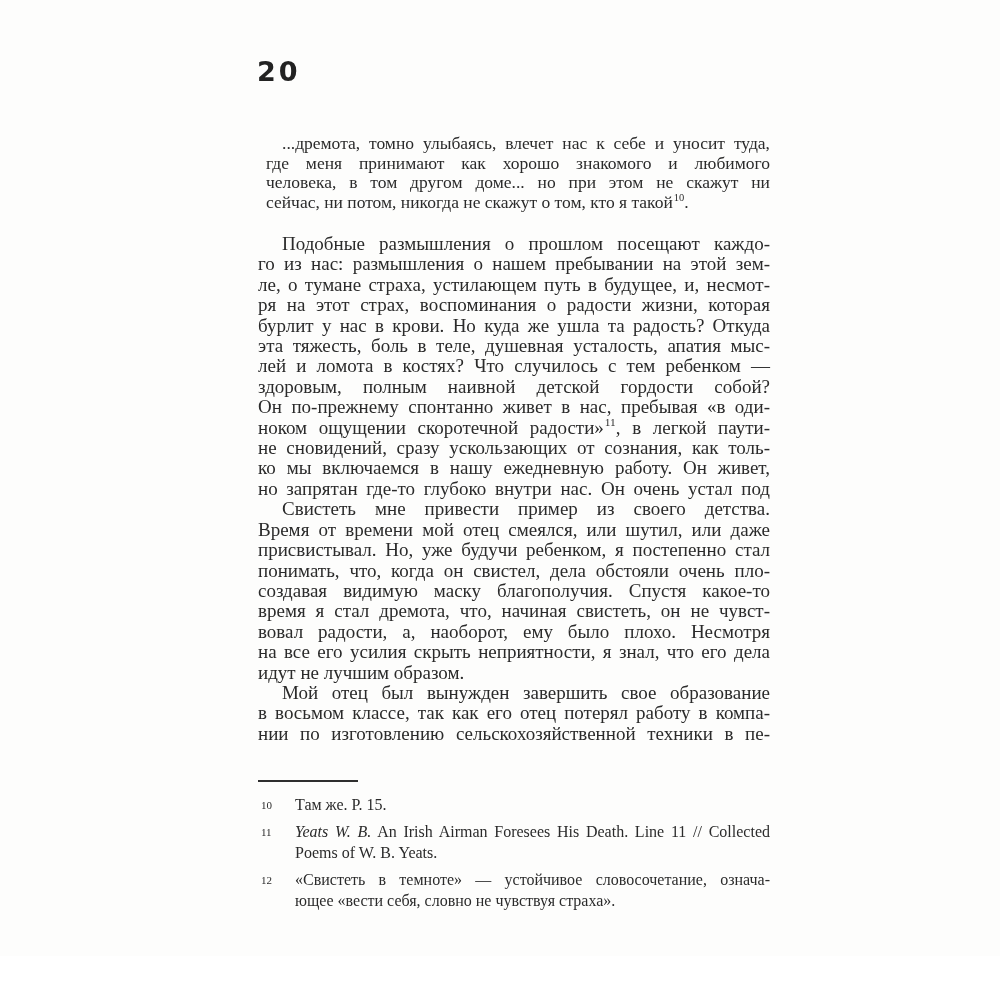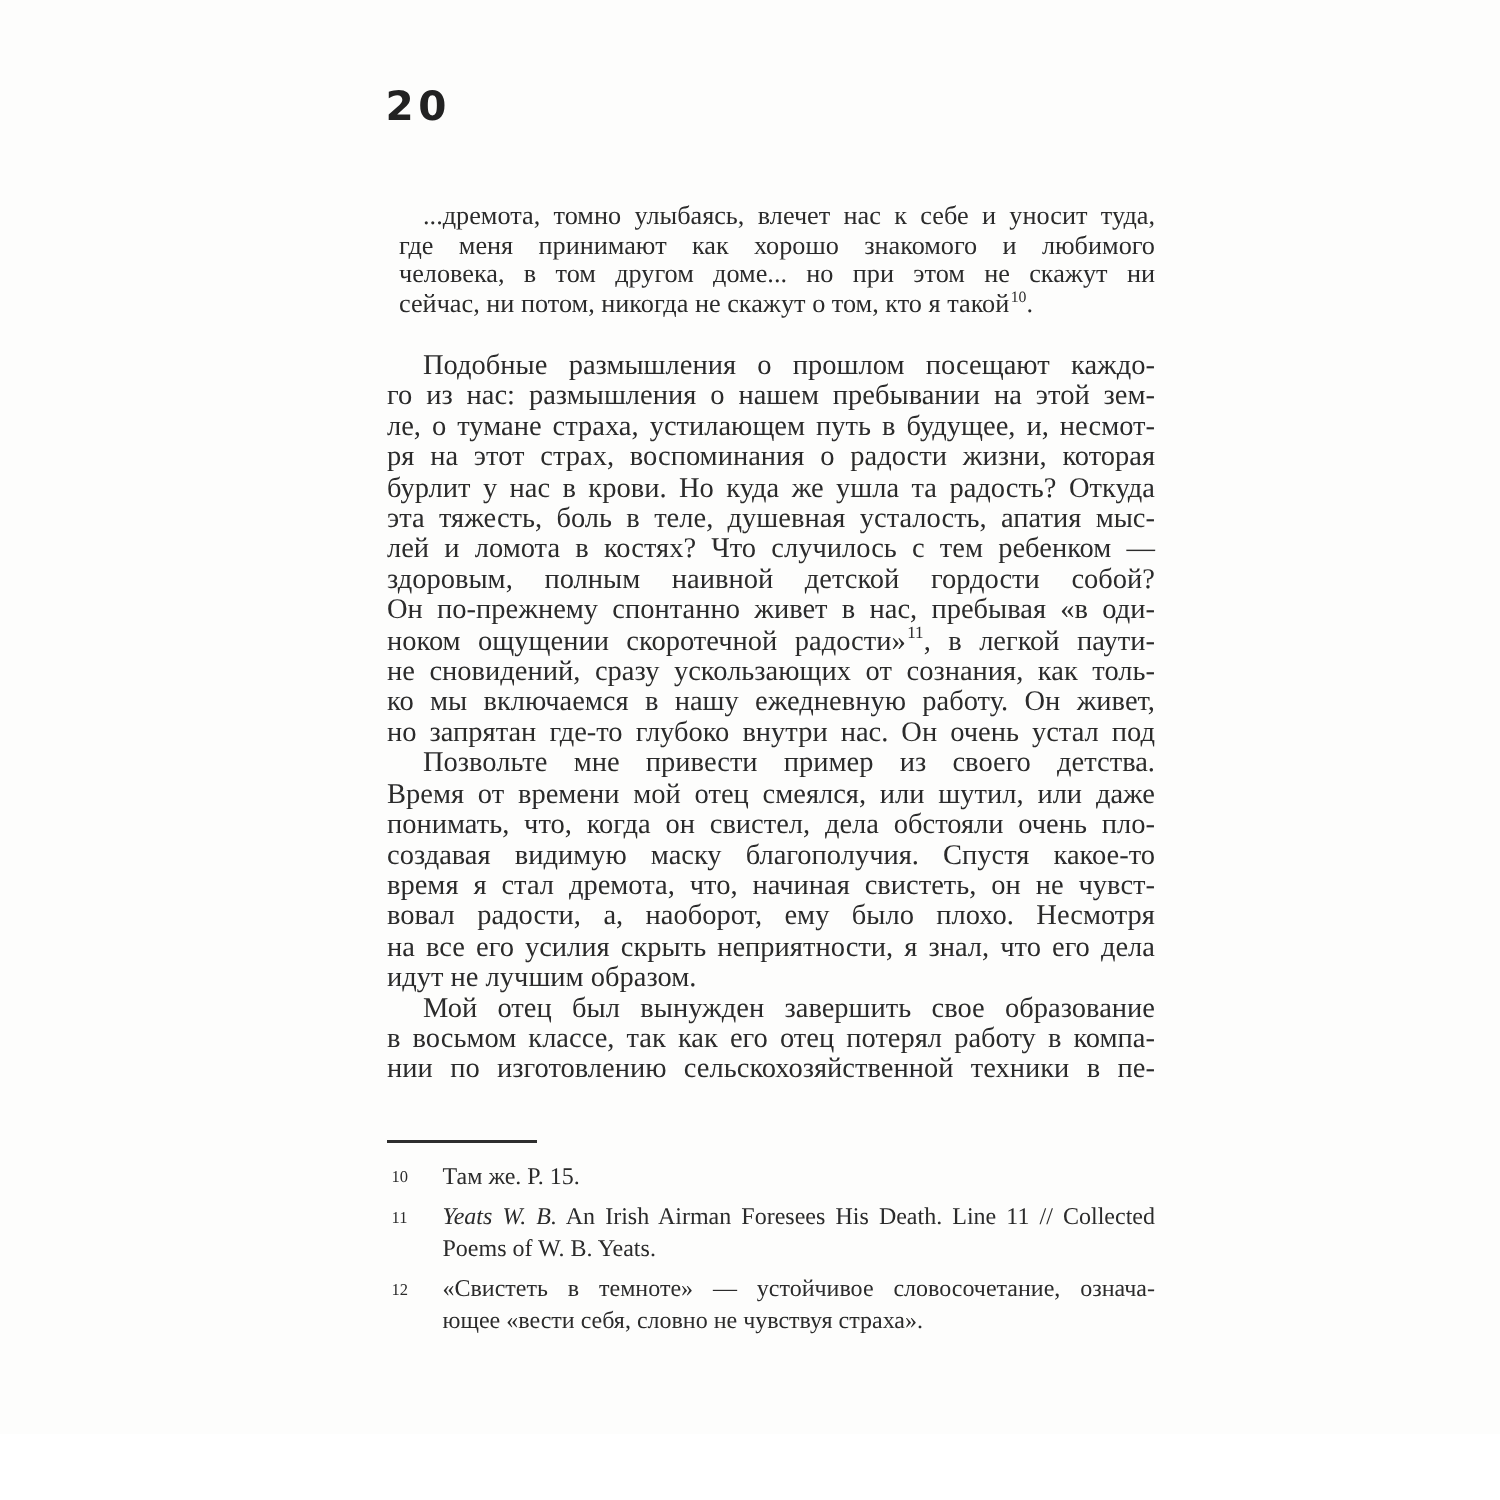--- a/index.html
+++ b/index.html
@@ -79,22 +79,23 @@
           <div class="line">эта тяжесть, боль в теле, душевная усталость, апатия мыс-</div>
           <div class="line">лей и ломота в костях? Что случилось с тем ребенком —</div>
           <div class="line">здоровым, полным наивной детской гордости собой?</div>
           <div class="line">Он по-прежнему спонтанно живет в нас, пребывая «в оди-</div>
           <div class="line">ноком ощущении скоротечной радости»<sup>11</sup>, в легкой паути-</div>
           <div class="line">не сновидений, сразу ускользающих от сознания, как толь-</div>
           <div class="line">ко мы включаемся в нашу ежедневную работу. Он живет,</div>
           <div class="line">но запрятан где-то глубоко внутри нас. Он очень устал под</div>
         </div>
         <div class="para">
-          <div class="line indent">Позвольте мне привести пример из своего детства.</div>
+          <div class="line indent">Свистеть мне привести пример из своего детства.</div>
           <div class="line">Время от времени мой отец смеялся, или шутил, или даже</div>
+          <div class="line">присвистывал. Но, уже будучи ребенком, я постепенно стал</div>
           <div class="line">понимать, что, когда он свистел, дела обстояли очень пло-</div>
           <div class="line">создавая видимую маску благополучия. Спустя какое-то</div>
           <div class="line">время я стал дремота, что, начиная свистеть, он не чувст-</div>
           <div class="line">вовал радости, а, наоборот, ему было плохо. Несмотря</div>
           <div class="line">на все его усилия скрыть неприятности, я знал, что его дела</div>
           <div class="line last">идут не лучшим образом.</div>
         </div>
         <div class="para">
           <div class="line indent">Мой отец был вынужден завершить свое образование</div>
           <div class="line">в восьмом классе, так как его отец потерял работу в компа-</div>

